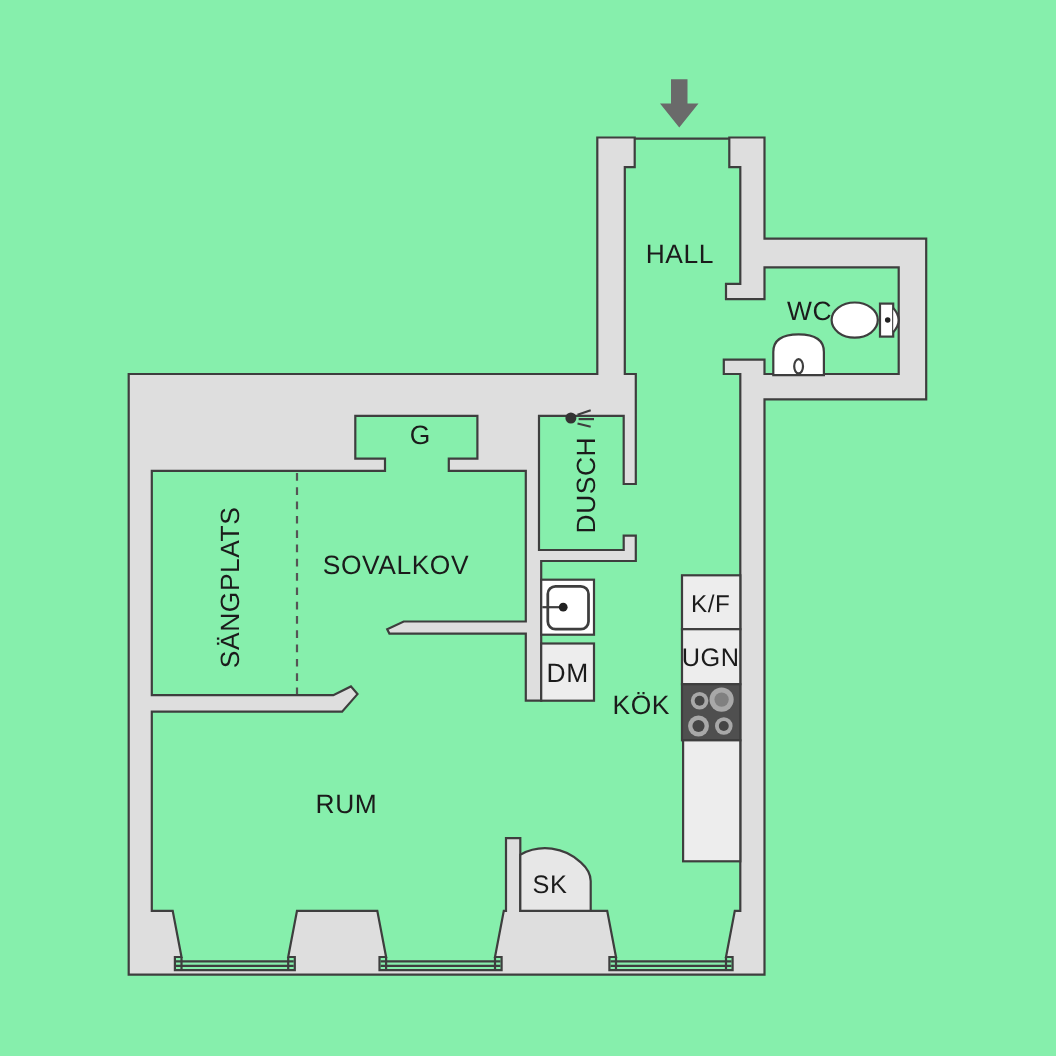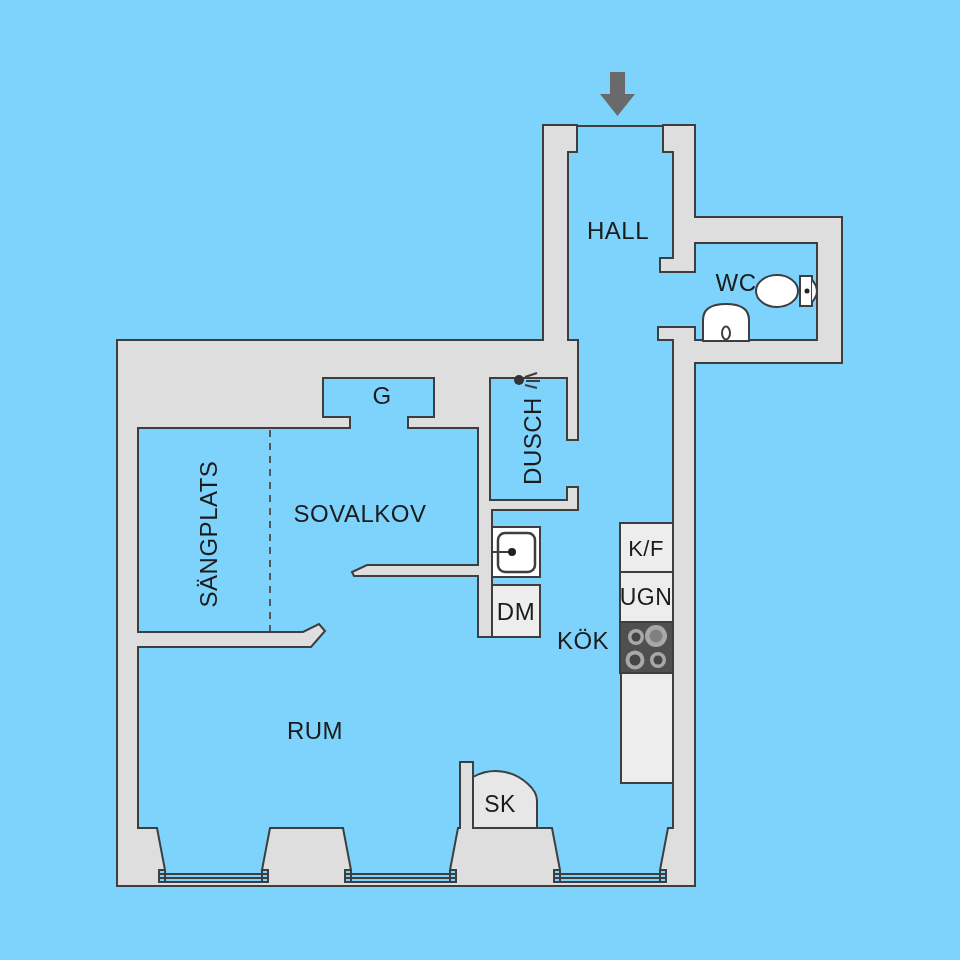--- a/index.html
+++ b/index.html
@@ -1,16 +1,16 @@
 <!DOCTYPE html>
 <html><head>
 <meta charset="utf-8">
 <style>
   html,body{margin:0;padding:0;background:#ffffff;}
-  .stage{width:960px;height:960px;position:relative;background:#7dd3fc;overflow:hidden;}
+  .stage{width:960px;height:960px;position:relative;background:#86efac;overflow:hidden;}
   svg{display:block;}
   text{font-family:"Liberation Sans","DejaVu Sans",sans-serif;fill:#1b1b1b;letter-spacing:0.5px;}
   .lbl{font-size:24px;}
   .lbl-sm{font-size:23px;}
   .lbl-xs{font-size:22px;}
   .thinline{stroke-width:2;fill:none;}
 </style>
 </head>
 <body>
 

